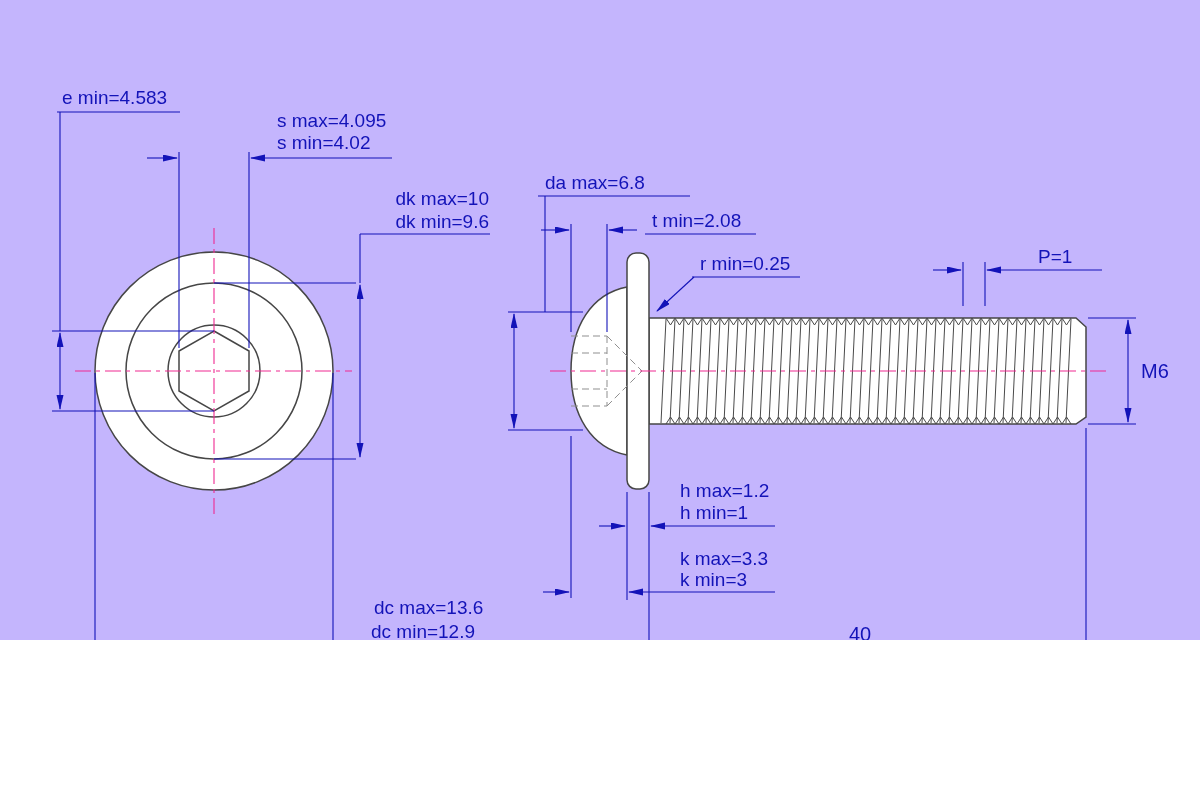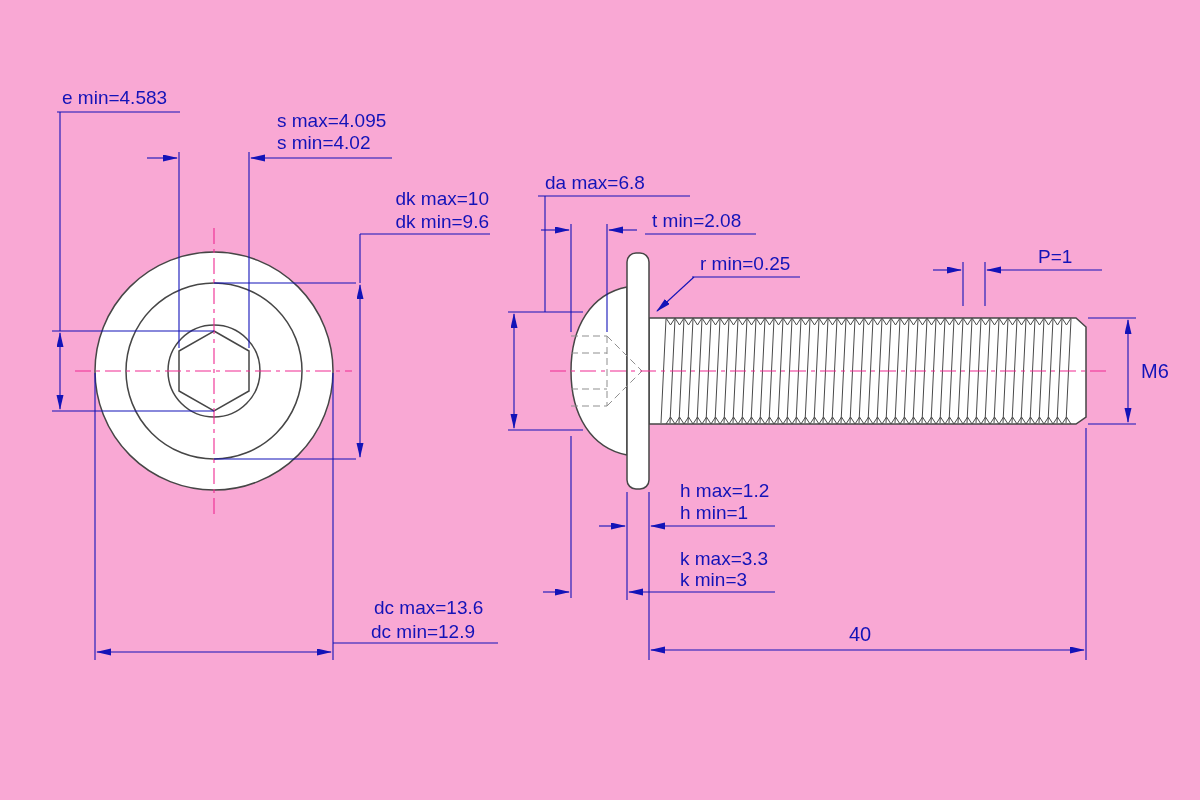--- a/index.html
+++ b/index.html
@@ -2,21 +2,21 @@
 <html><head>
 <meta charset="utf-8">
 <style>
   :root{
     --blue:#1313b8;
     --outline:#464646;
     --magenta:#ef2a92;
     --hidden:#8f8f8f;
   }
   html,body{margin:0;padding:0;background:#ffffff;}
-  .canvas{position:relative;width:1200px;height:800px;background:#f9a8d4;overflow:hidden;}
+  .canvas{position:relative;width:1200px;height:640px;background:#c4b5fd;overflow:hidden;}
   svg{position:absolute;left:0;top:0;}
   text{
     font-family:"Liberation Sans", sans-serif;
     font-size:19px;
     fill:var(--blue);
   }
   text.big{font-size:20px;}
   .dim{stroke:var(--blue);stroke-width:1.1;fill:none;}
   .outline{stroke:var(--outline);stroke-width:1.5;fill:#ffffff;}
   .center{stroke:var(--magenta);stroke-width:1.1;stroke-dasharray:16 5 4 5;fill:none;}

